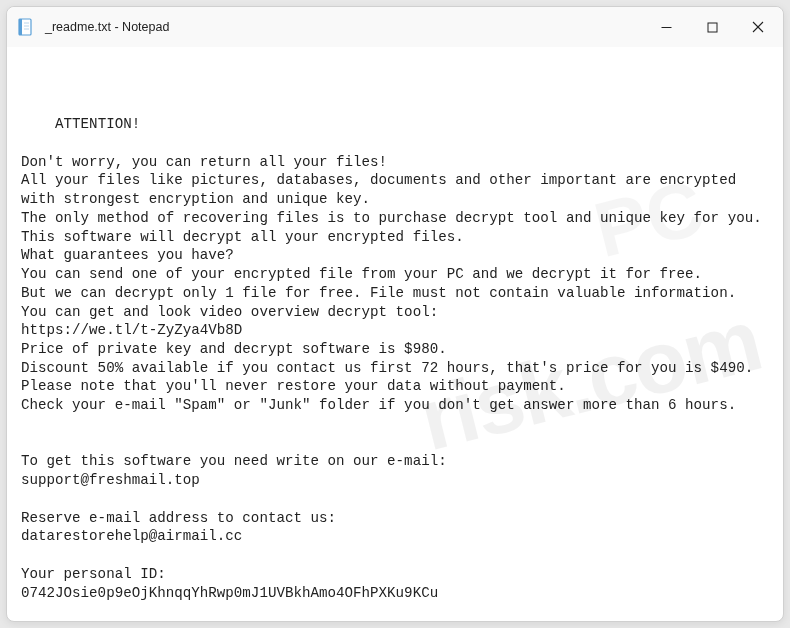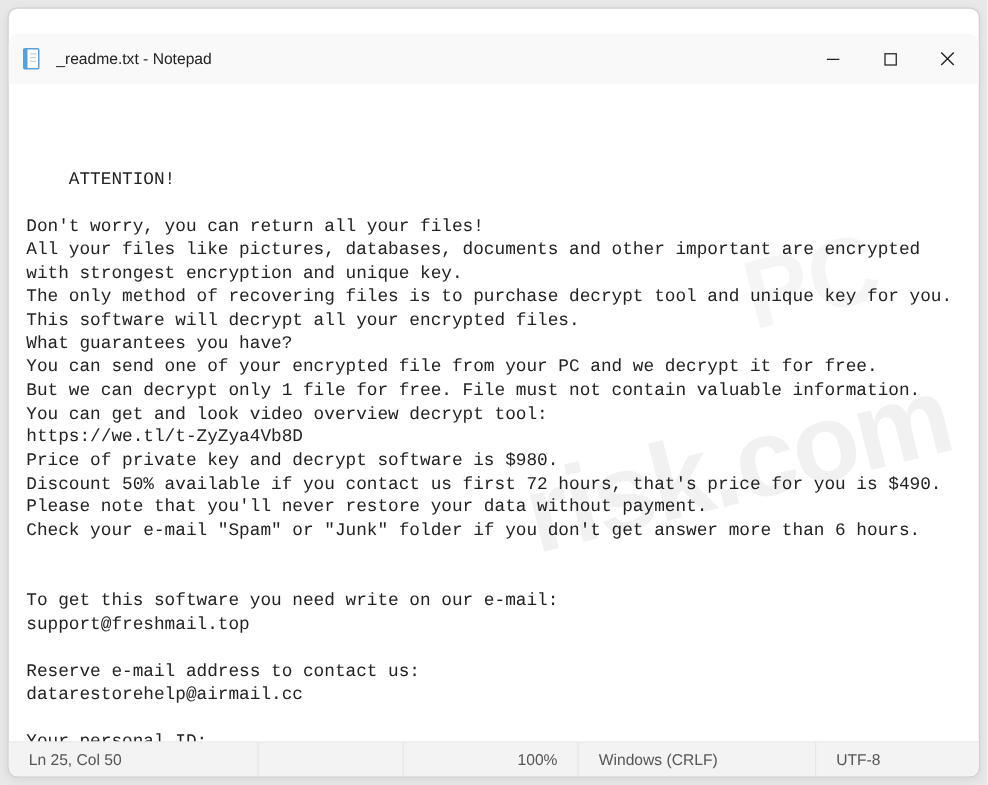--- a/index.html
+++ b/index.html
@@ -24,21 +24,20 @@
       flex-direction: column;
       box-shadow: 0 2px 8px rgba(0,0,0,0.08);
     }
     .titlebar {
       height: 40px;
       display: flex;
       align-items: center;
       padding: 0 2px 0 10px;
       background: #f9f9f9;
       border-radius: 8px 8px 0 0;
-      margin-top: 20px;
     }
     .app-icon {
       width: 18px;
       height: 18px;
       margin-right: 10px;
       flex-shrink: 0;
     }
     .window-title {
       flex: 1;
       font-size: 12.5px;
@@ -200,21 +199,14 @@
 To get this software you need write on our e-mail:
 support@freshmail.top
 
 Reserve e-mail address to contact us:
 datarestorehelp@airmail.cc
 
 Your personal ID:
 0742JOsie0p9eOjKhnqqYhRwp0mJ1UVBkhAmo4OFhPXKu9KCu</span>
   </div>
 
-  <div class="statusbar">
-    <div class="status-cell position">Ln 25, Col 50</div>
-    <div class="status-cell filler"></div>
-    <div class="status-cell zoom">100%</div>
-    <div class="status-cell eol">Windows (CRLF)</div>
-    <div class="status-cell enc">UTF-8</div>
-  </div>
 
 </div>
 
 </body></html>

